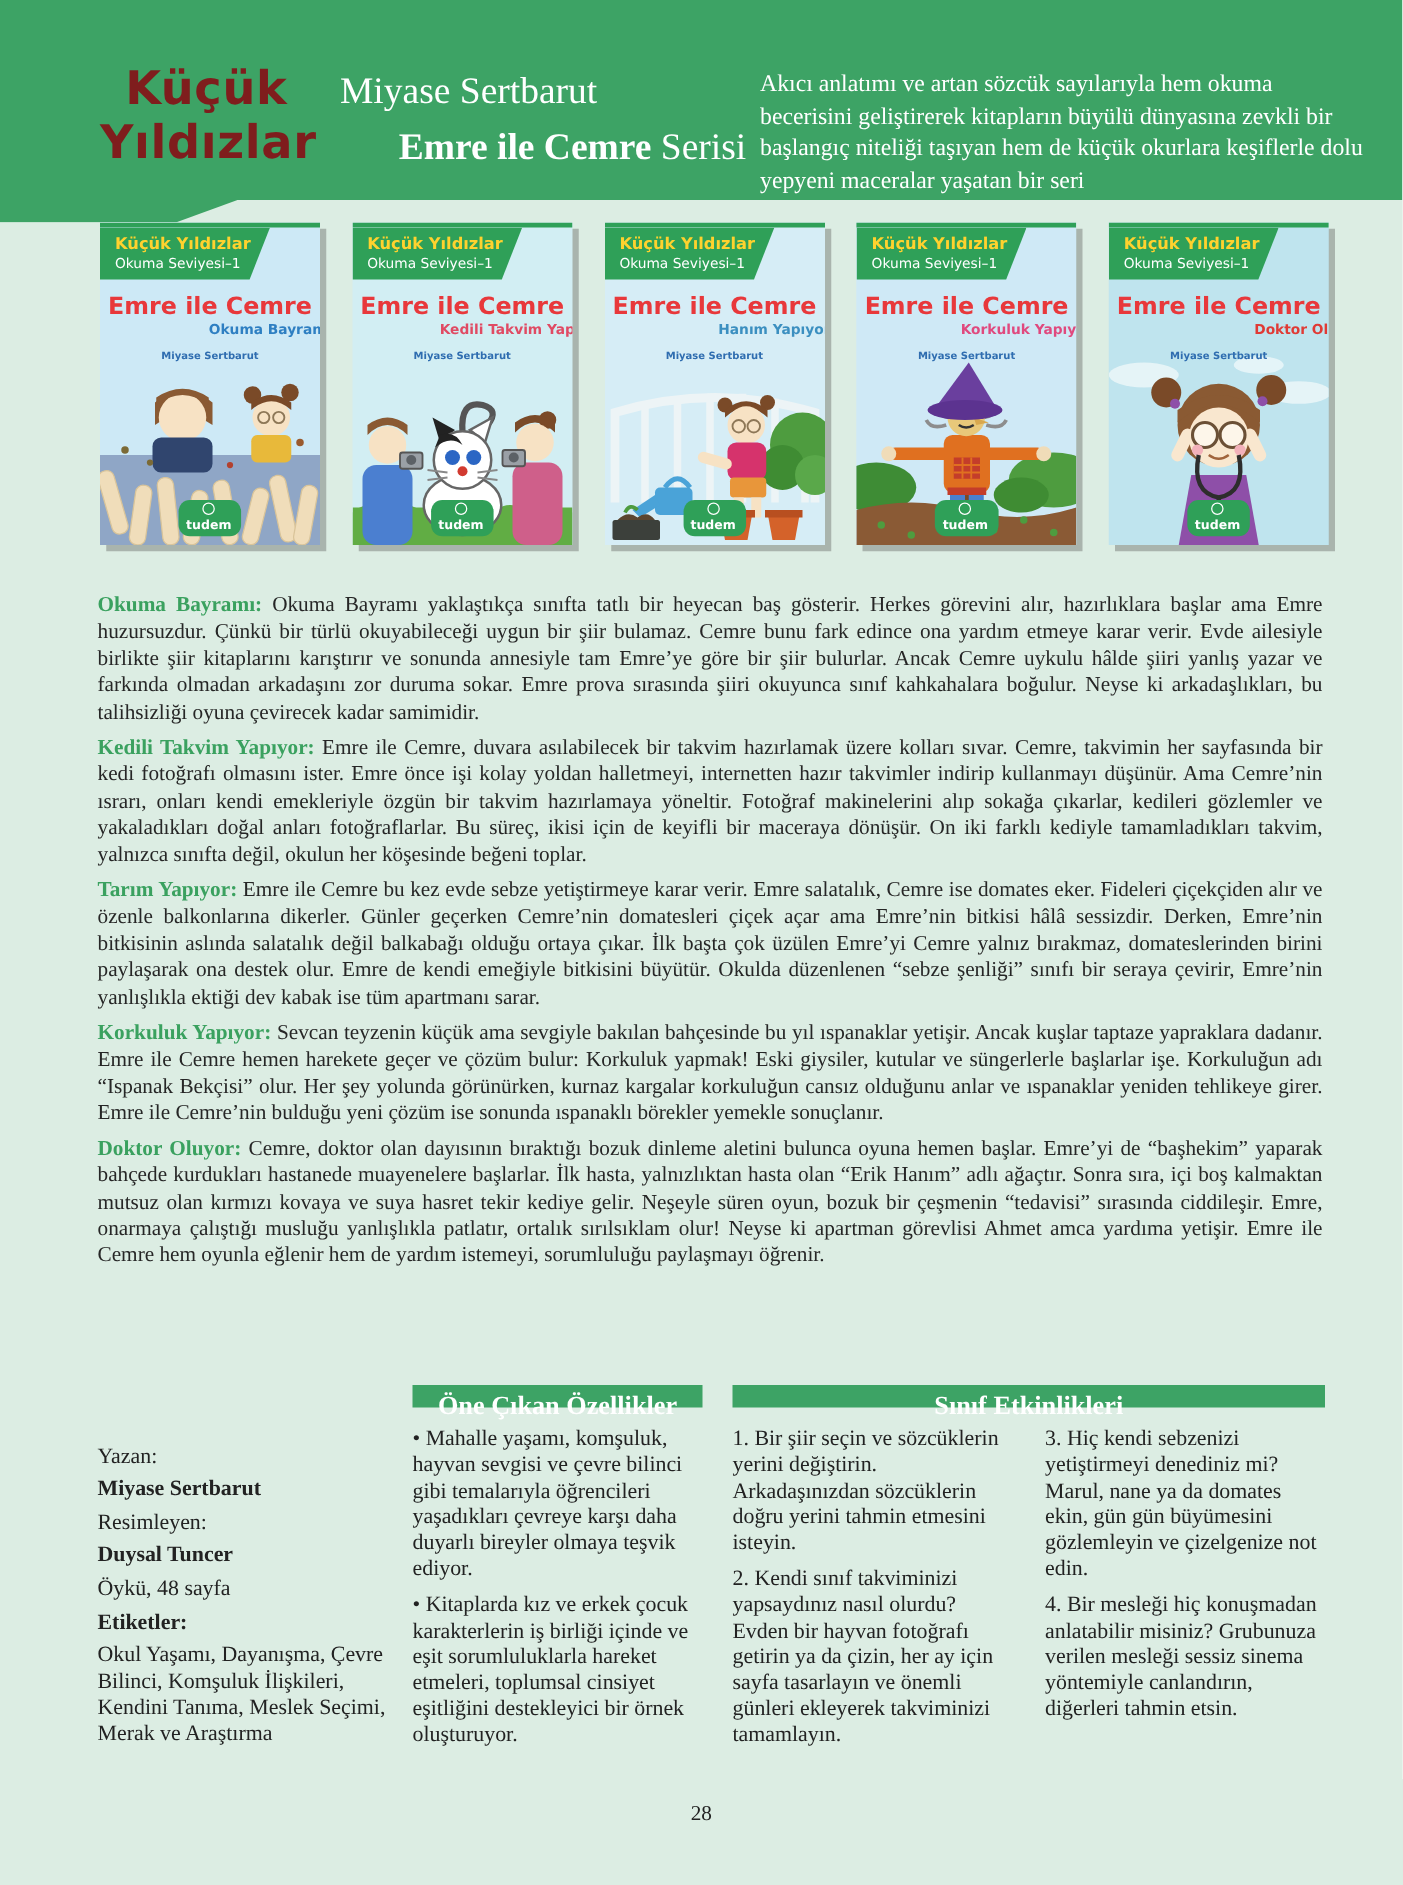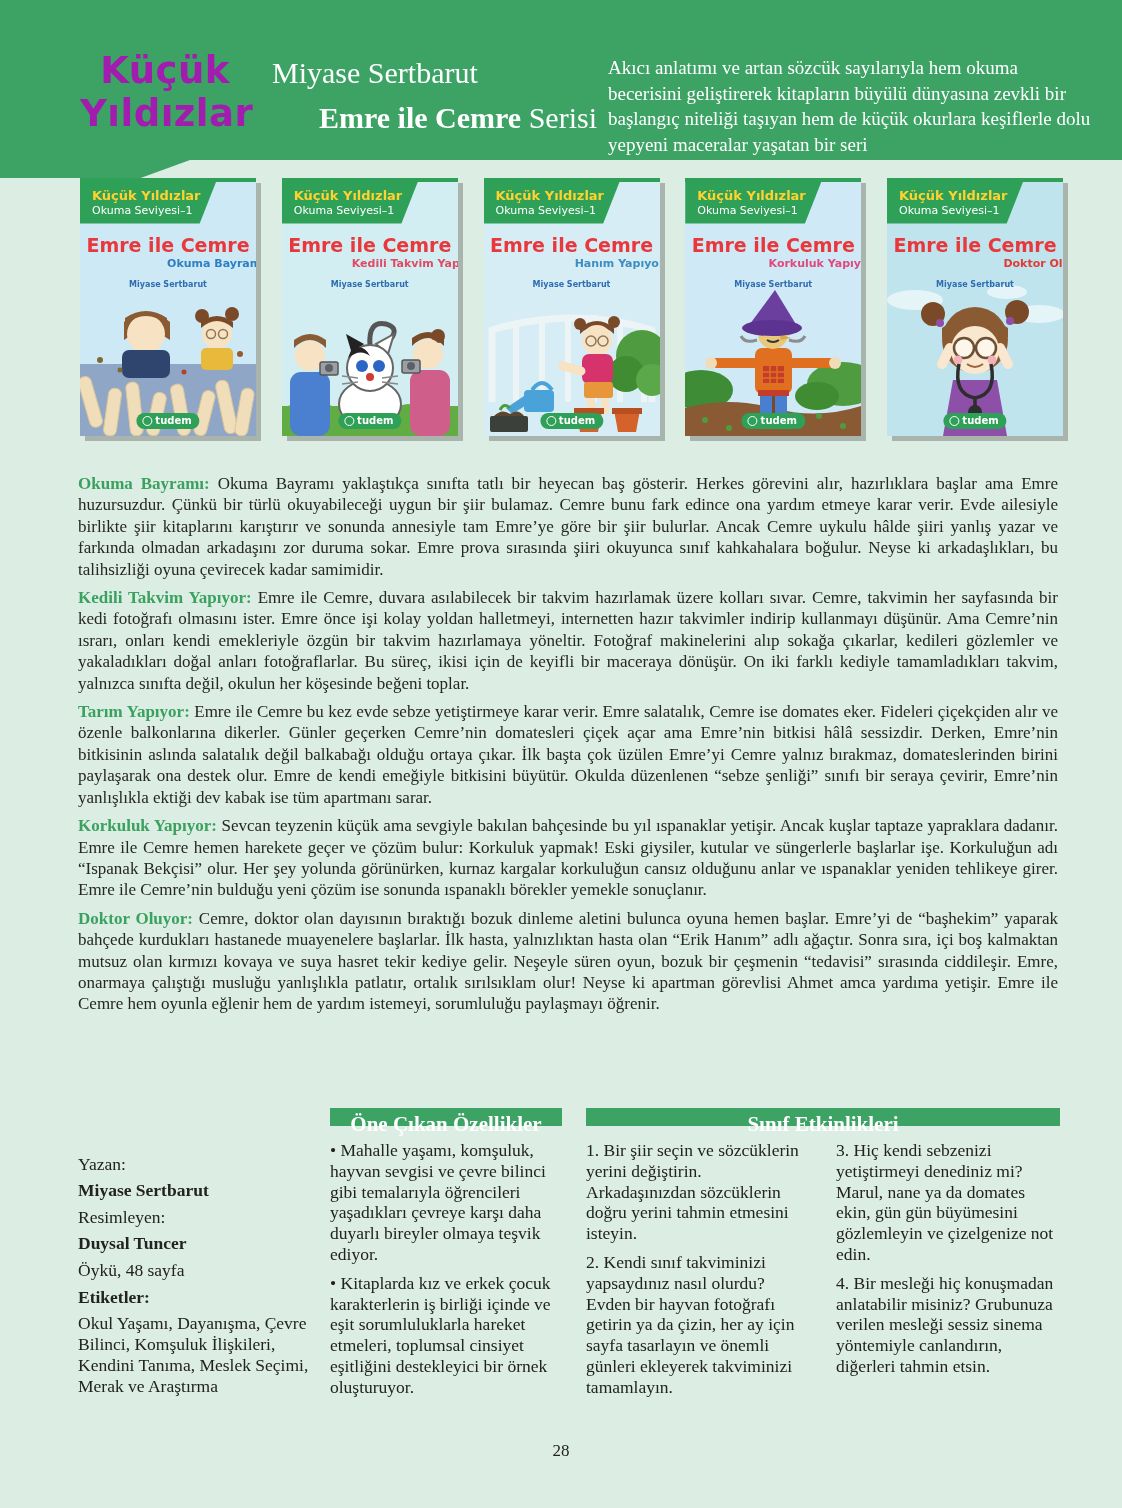--- a/index.html
+++ b/index.html
@@ -4,21 +4,21 @@
 <style>
   html,body{margin:0;padding:0;}
   .page{position:relative;width:1122px;height:1508px;background:#dcede3;overflow:hidden;
         font-family:"Liberation Serif",serif;color:#222;}
   
   .header{position:absolute;top:0;left:0;width:1122px;height:160px;background:#3da365;}
   .header-notch{position:absolute;top:160px;left:0;width:190px;height:18px;background:#3da365;
         clip-path:polygon(0 0,100% 0,74% 100%,0 100%);}
   .logo{position:absolute;left:80px;top:50px;width:170px;text-align:center;
         font-family:"DejaVu Sans",sans-serif;font-weight:bold;font-size:37px;line-height:1.15;
-        color:#a21caf;letter-spacing:.5px;}
+        color:#7f1d1d;letter-spacing:.5px;}
   .series{position:absolute;left:272px;top:56px;color:#fff;}
   .series .author{font-size:30px;}
   .series .title{font-size:30px;margin-top:11px;margin-left:47px;}
   .series .title b{font-weight:bold;}
   .intro{position:absolute;left:608px;top:55px;width:486px;color:#fff;
         font-size:19px;line-height:1.35;}
   
   .covers{position:absolute;top:178px;left:80px;width:983px;height:258px;
         display:flex;justify-content:space-between;}
   .cover{position:relative;width:176px;height:258px;background:#cfe9f4;
@@ -29,21 +29,21 @@
   .cover-label .l1{color:#ffd22e;font-weight:bold;font-size:13px;line-height:1.25;}
   .cover-label .l2{color:#fff;font-size:11px;line-height:1.3;}
   .cover-title{position:absolute;top:56px;width:100%;text-align:center;
         color:#e8383b;font-weight:bold;font-size:19px;}
   .cover-sub{position:absolute;top:79px;width:100%;text-align:center;font-weight:bold;font-size:11px;margin-left:48px;}
   .cover-author{position:absolute;top:102px;width:100%;text-align:center;
         color:#2f6db0;font-weight:bold;font-size:8px;}
   .cover-art{position:absolute;bottom:0;left:0;}
   .cover-pub{position:absolute;bottom:7px;left:50%;transform:translateX(-50%);
         background:#2fa058;color:#fff;font-size:10px;font-weight:bold;
-        padding:2px 8px 3px 6px;border-radius:9px;display:flex;align-items:center;gap:3px;z-index:3;}
+        padding:2px 8px 3px 6px;border-radius:9px;display:flex;align-items:center;gap:3px;z-index:3;flex-direction:column;}
   .pub-ring{width:8px;height:8px;border:1.5px solid #fff;border-radius:50%;display:inline-block;}
   
   .descriptions{position:absolute;top:473px;left:78px;width:980px;
         font-size:17px;line-height:21.4px;text-align:justify;color:#262626;}
   .descriptions p{margin:0 0 7px 0;}
   .lead{color:#3aa15f;font-weight:bold;}
   
   .bottom{position:absolute;top:1108px;left:78px;width:982px;display:flex;}
   .col-info{width:234px;margin-right:18px;padding-top:46px;font-size:17.5px;line-height:21px;}
   .col-info .row{margin-bottom:5px;}

